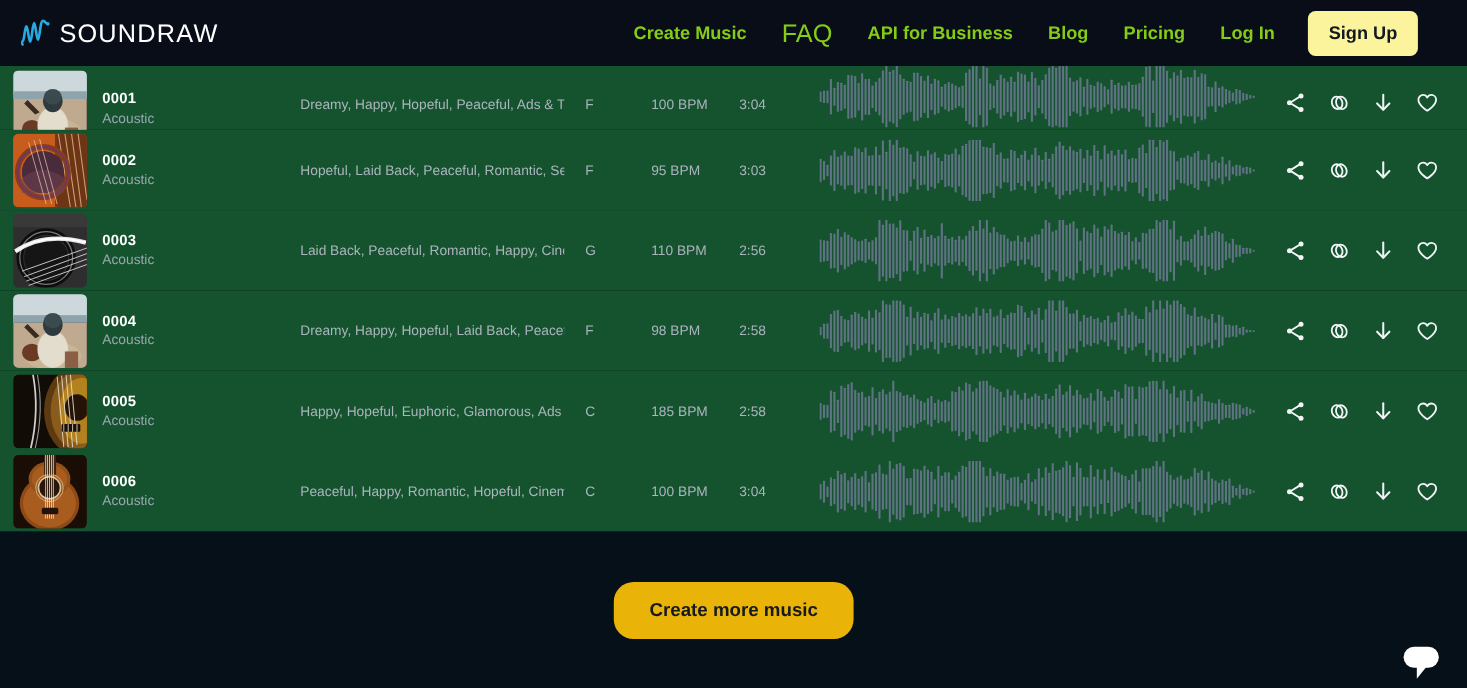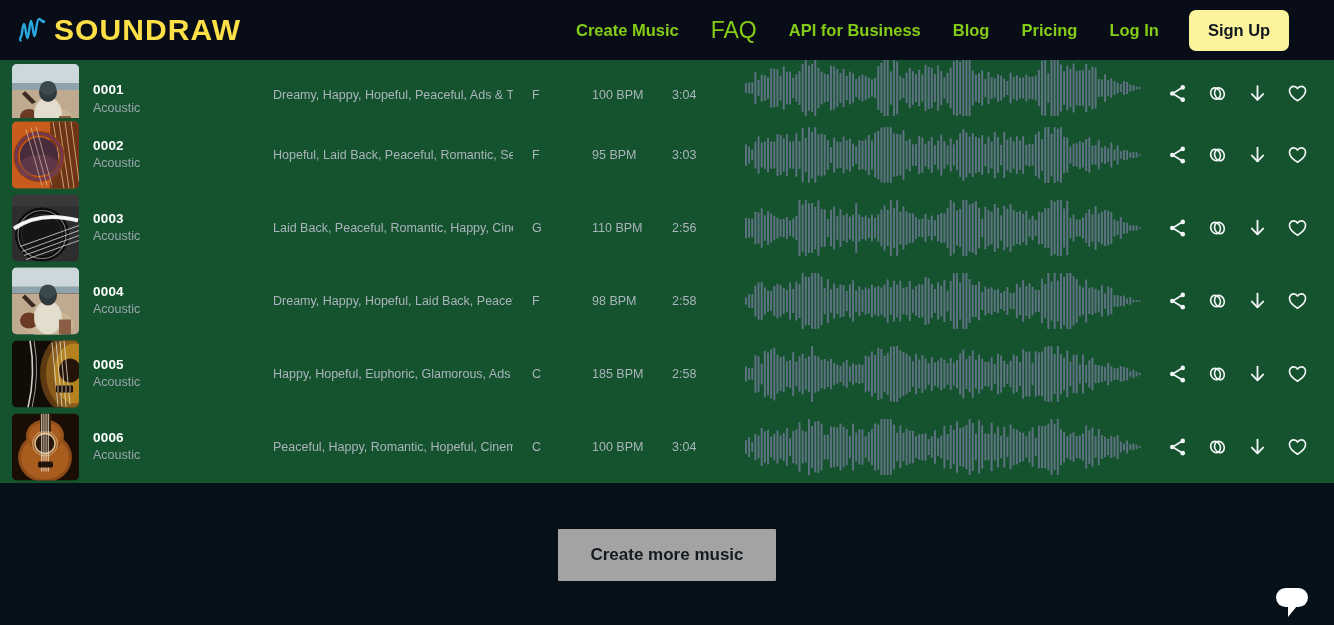--- a/index.html
+++ b/index.html
@@ -37,24 +37,24 @@
     position: absolute;
     left: 18px;
     top: 13px;
     display: flex;
     align-items: center;
     height: 34px;
     cursor: pointer;
   }
   #logo-mark { width: 38px; height: 28px; display: block; }
   #logo-text {
-    font-size: 30px;
-    font-weight: bold;
+    font-size: 23px;
+    font-weight: normal;
     letter-spacing: 1.1px;
-    color: #fde047;
+    color: #ffffff;
     line-height: 1;
     margin-left: -2px;
   }
 
   #nav {
     position: absolute;
     left: 560px;
     top: 0;
     height: 60px;
     display: flex;
@@ -226,26 +226,26 @@
   
   #cta-wrap {
     position: absolute;
     top: 529px;
     left: 0;
     width: 1334px;
     display: flex;
     justify-content: center;
   }
   #create-more-btn {
-    background: #a3a3a3;
+    background: #eab308;
     color: #141a20;
     font-size: 17px;
     font-weight: bold;
     border: none;
-    border-radius: 1px;
+    border-radius: 18px;
     padding: 16px 32px;
     cursor: pointer;
     font-family: "Liberation Sans", sans-serif;
   }
 
   
   #chat-widget {
     position: absolute;
     right: 18px;
     bottom: 3px;

